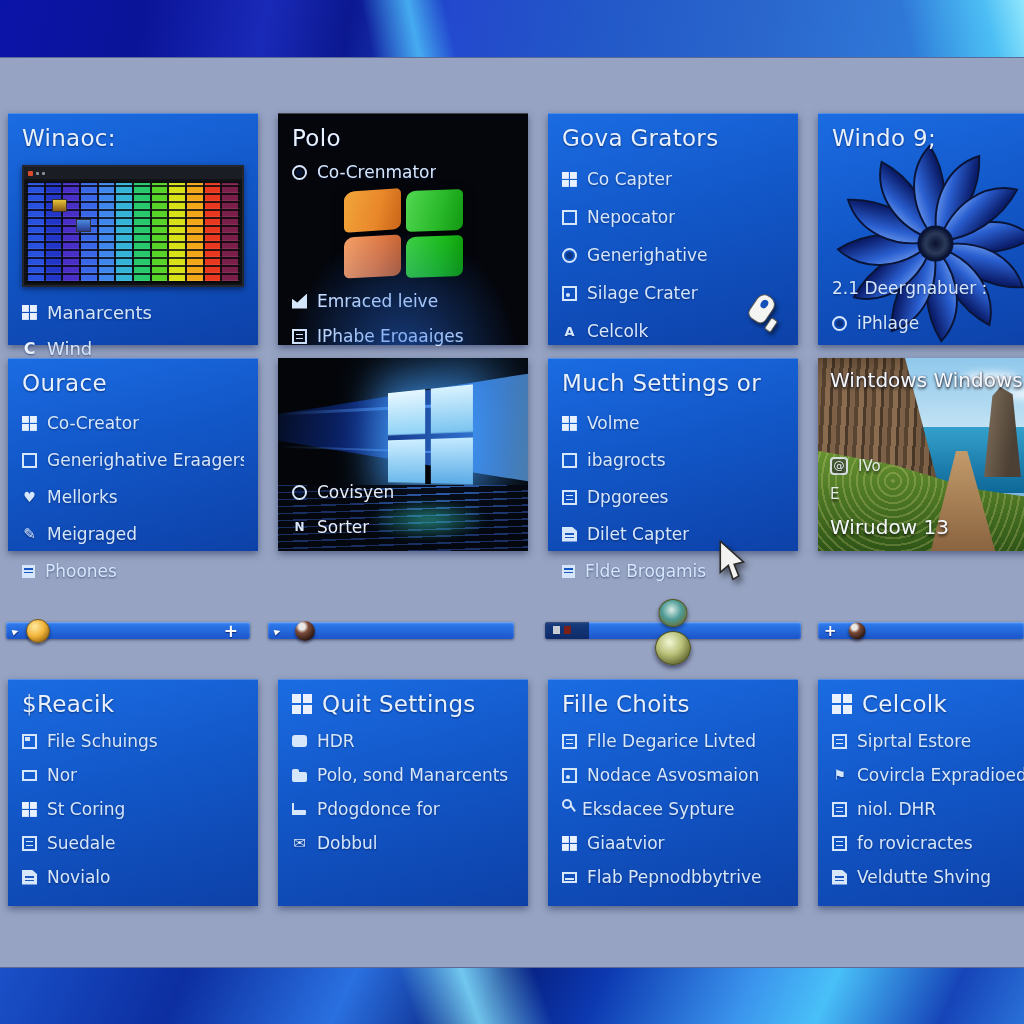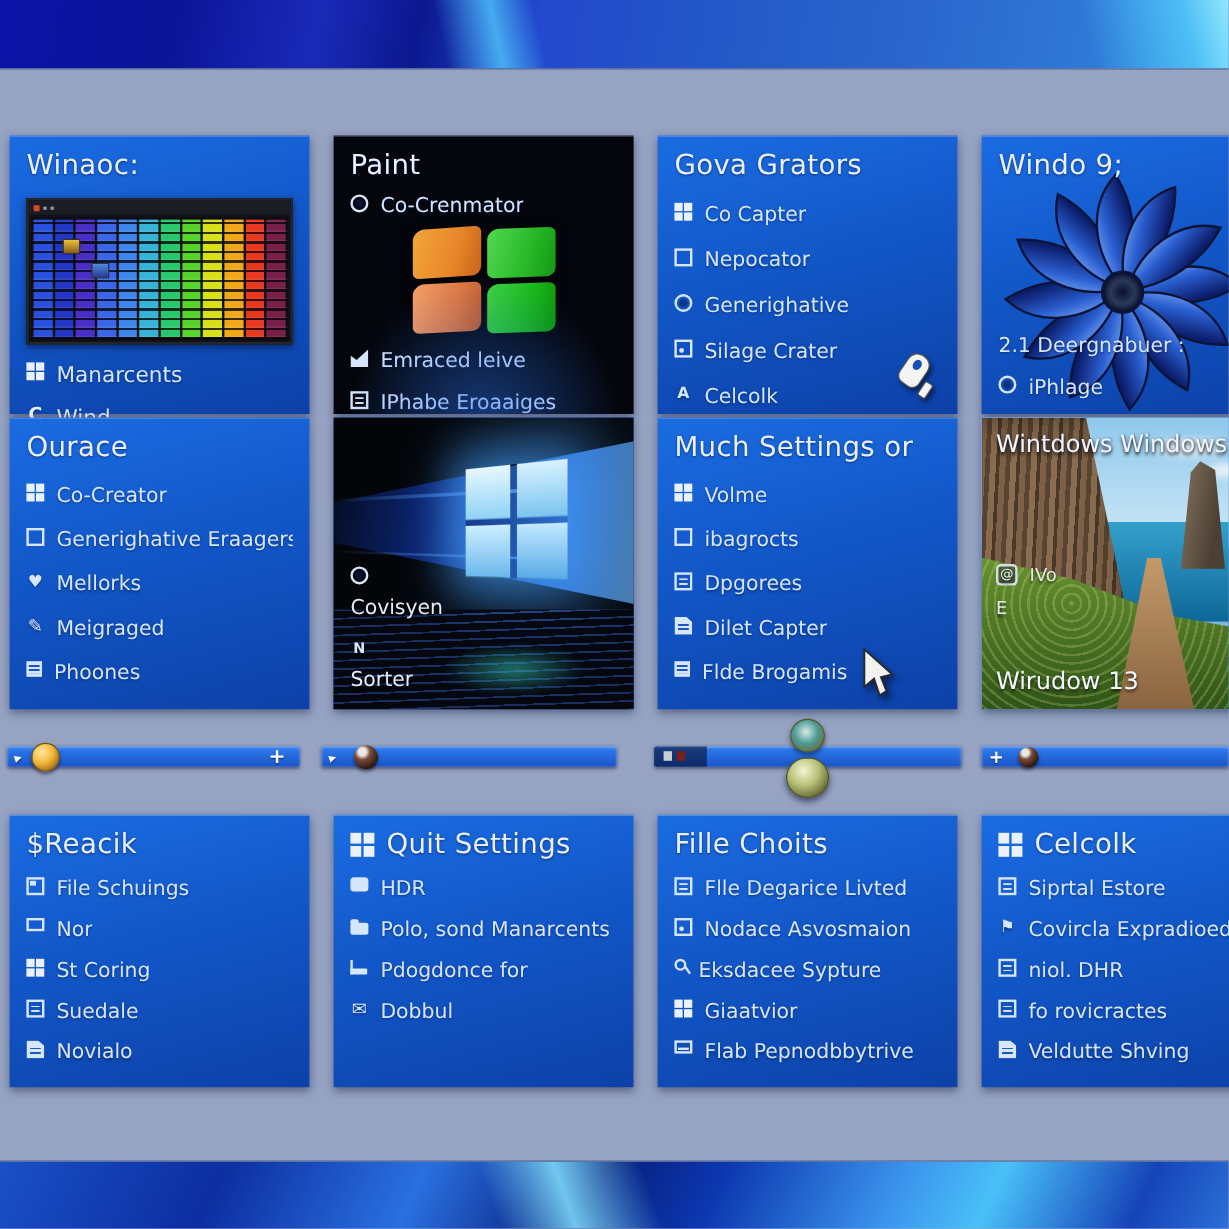--- a/index.html
+++ b/index.html
@@ -18,31 +18,31 @@
       linear-gradient(70deg, transparent 40%, rgba(130,225,255,.85) 46%, transparent 53%),
       linear-gradient(115deg,#1a50c8 0%,#0c2ea0 18%,#2a70e0 34%,#061c78 48%,#0c38b0 58%,#3a92ec 72%,#49c0f8 80%,#1644b8 92%,#2a70d8 100%);
     border-top:1px solid #5a6a96;}
 
   
   .card{position:absolute;width:250px;box-sizing:border-box;padding:12px 14px;
     background:linear-gradient(165deg,#1b6ce2 0%,#1257c8 45%,#0d41a8 100%);
     box-shadow:0 3px 7px rgba(25,35,75,.5), inset 0 1px 0 rgba(255,255,255,.25);
     color:#d6e6fb;}
   .c1{left:8px}.c2{left:278px}.c3{left:548px}.c4{left:818px}
-  .r1{top:113px;height:232px}.r2{top:348px;height:243px}.r3{top:679px;height:227px}
+  .r1{top:113px;height:232px}.r2{top:358px;height:193px}.r3{top:679px;height:227px}
   .card.dark{background:#04060c;}
   .card.dark::after{content:"";position:absolute;left:0;right:0;bottom:0;height:55%;
     background:radial-gradient(ellipse at 50% 115%, rgba(40,110,230,.55), transparent 65%);pointer-events:none;}
   .card.nopad{padding:0;}
 
   .ttl{font-size:23px;color:#e8f1fd;text-shadow:0 1px 2px rgba(0,20,70,.6);letter-spacing:.3px;white-space:nowrap;}
   .title-row{display:flex;align-items:center;gap:10px;}
   .title-row .icon-windows{width:20px;height:20px;}
 
-  .row{display:flex;align-items:flex-start;gap:10px;font-size:17px;color:#d6e6fb;
+  .row{display:flex;align-items:center;gap:10px;font-size:17px;color:#d6e6fb;
        text-shadow:0 1px 2px rgba(0,25,80,.55);margin-top:15px;white-space:nowrap;}
   .gap18 .row{margin-top:18px}.gap17 .row{margin-top:17px}.gap14 .row{margin-top:14px}
   .big .row{font-size:18px}
 
   
   .icn{width:15px;height:15px;flex:0 0 auto;position:relative;display:flex;
        align-items:center;justify-content:center;box-sizing:border-box;}
   .icon-windows{background:
       linear-gradient(#e8f1fd,#e8f1fd) 0 0/46% 46% no-repeat,
       linear-gradient(#e8f1fd,#e8f1fd) 100% 0/46% 46% no-repeat,
@@ -135,21 +135,21 @@
         linear-gradient(#d8f2ff,#7ac4f0) 100% 0/47% 47% no-repeat,
         linear-gradient(#cdeeff,#6ab8ec) 0 100%/47% 47% no-repeat,
         linear-gradient(#c2e9ff,#58aae6) 100% 100%/47% 47% no-repeat;
       transform:perspective(260px) rotateY(-20deg) skewY(-2deg);
       box-shadow:0 0 48px 16px rgba(70,160,255,.75);}
   .w10 .floor{position:absolute;left:0;right:0;bottom:0;height:34%;
       background:repeating-linear-gradient(178deg, rgba(60,110,230,.4) 0 1.5px, rgba(5,8,16,.92) 1.5px 7px);}
   .w10 .refl{position:absolute;right:16%;bottom:5%;width:120px;height:42px;
       background:radial-gradient(ellipse, rgba(60,220,200,.5), transparent 70%);filter:blur(3px);}
   .w10-overlay{position:absolute;left:14px;bottom:14px;}
-  .w10-overlay .row{font-size:17px;color:#e4ecf8;text-shadow:0 2px 3px rgba(0,0,0,.8);flex-direction:column;}
+  .w10-overlay .row{font-size:17px;color:#e4ecf8;text-shadow:0 2px 3px rgba(0,0,0,.8);}
 
   
   .coast{position:absolute;inset:0;overflow:hidden;background:#7fb8dc;}
   .coast .sky{position:absolute;inset:0 0 55% 0;background:linear-gradient(#8fc8ec,#cfe9f6);}
   .coast .cloud{position:absolute;background:#fff;border-radius:50%;filter:blur(4px);opacity:.85;}
   .coast .cl1{left:58%;top:8%;width:55px;height:12px;}
   .coast .cl2{left:75%;top:16%;width:40px;height:10px;}
   .coast .sea{position:absolute;left:0;right:0;top:36%;height:34%;background:linear-gradient(#35a0cc,#0d6898);}
   .coast .stack{position:absolute;right:17%;top:15%;width:46px;height:90px;
       background:linear-gradient(100deg,#8a7862,#4c4034 70%);
@@ -249,21 +249,21 @@
           <span class="lbl">Manarcents</span>
         </div>
         <div class="row">
           <span class="icn icon-letter-c"></span>
           <span class="lbl">Wind</span>
         </div>
       </div>
   </div>
 
   <div class="card c2 r1 dark">
-    <div class="ttl">Paint</div>
+    <div class="ttl">Polo</div>
     <div style="margin-top:-4px">
         <div class="row">
           <span class="icn icon-ring"></span>
           <span class="lbl">Co-Crenmator</span>
         </div>
       </div>
     <div class="flag">
       <div class="p1"></div>
         <div class="p2"></div>
         <div class="p3"></div>

